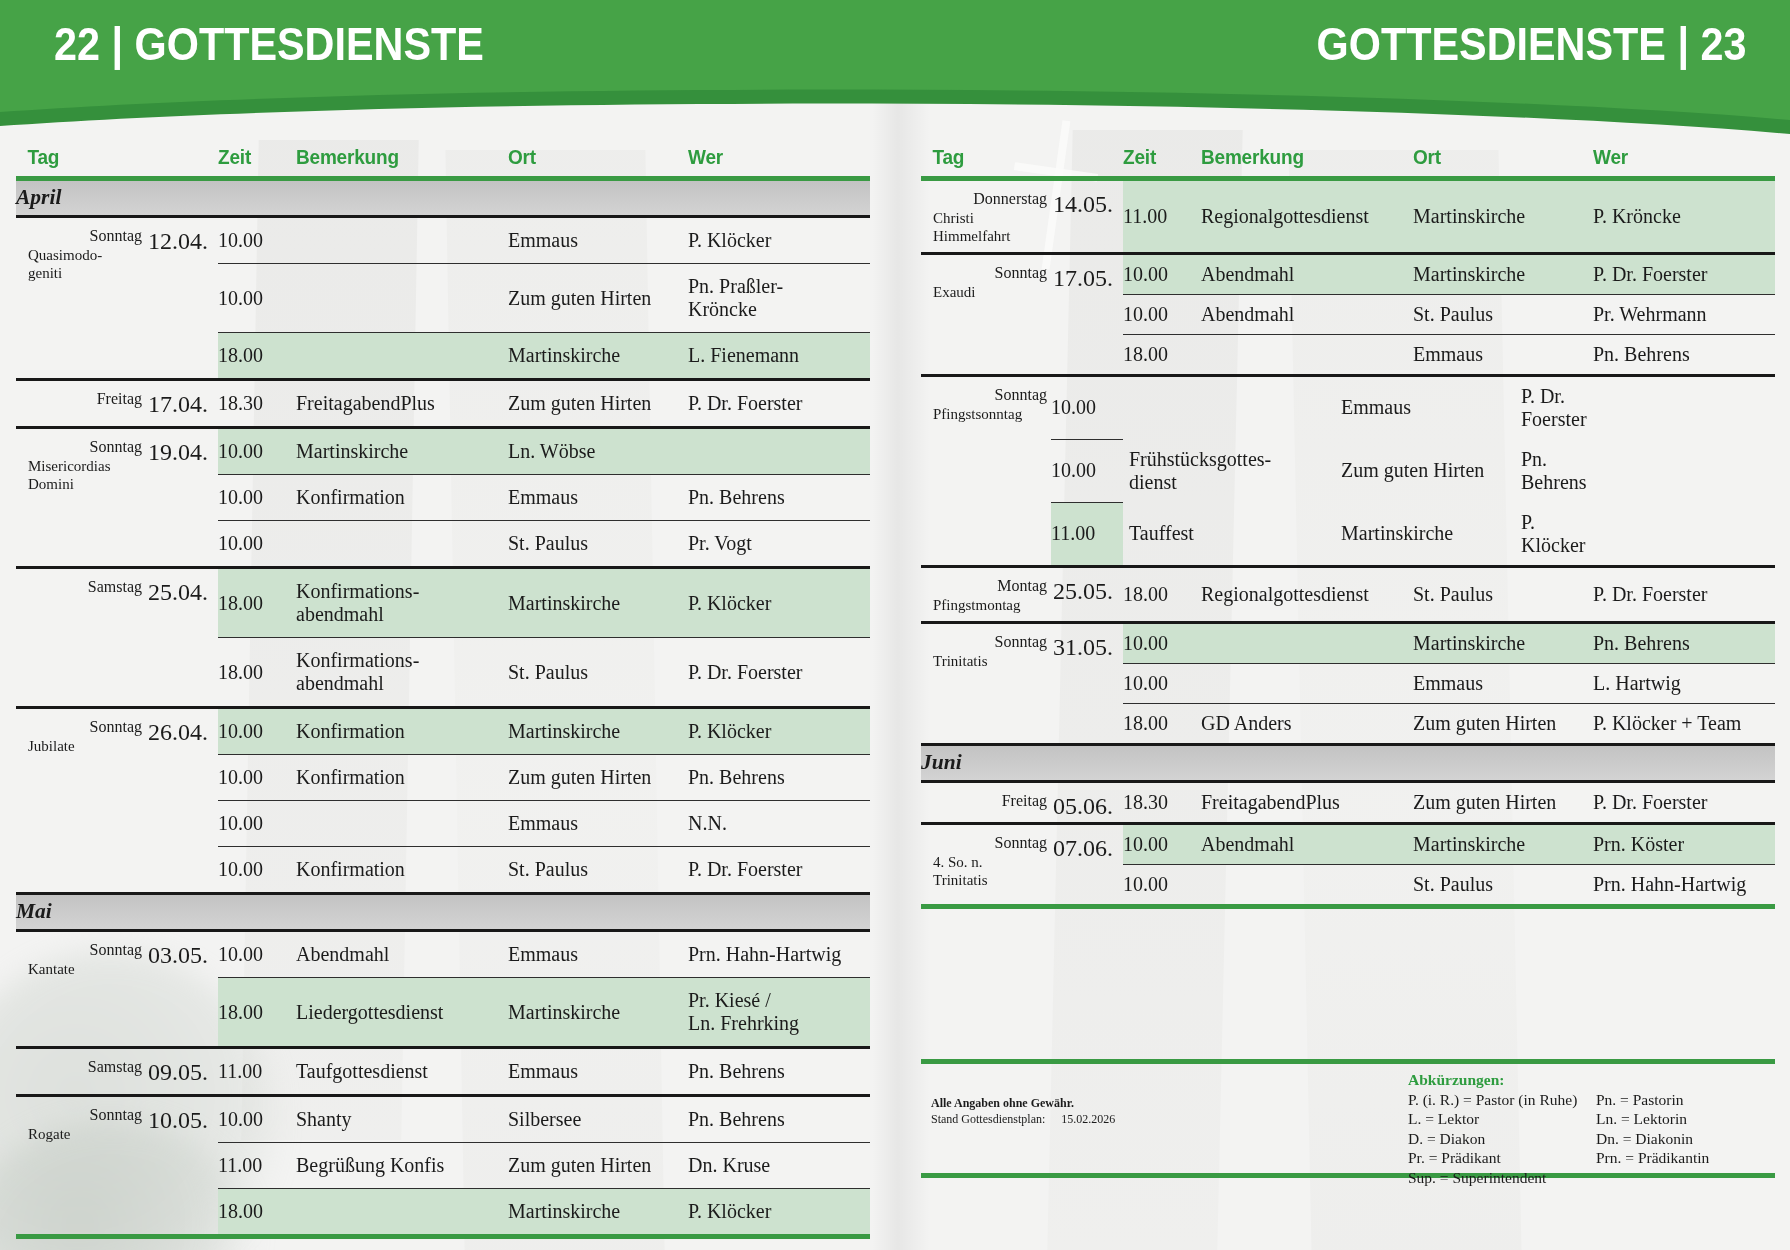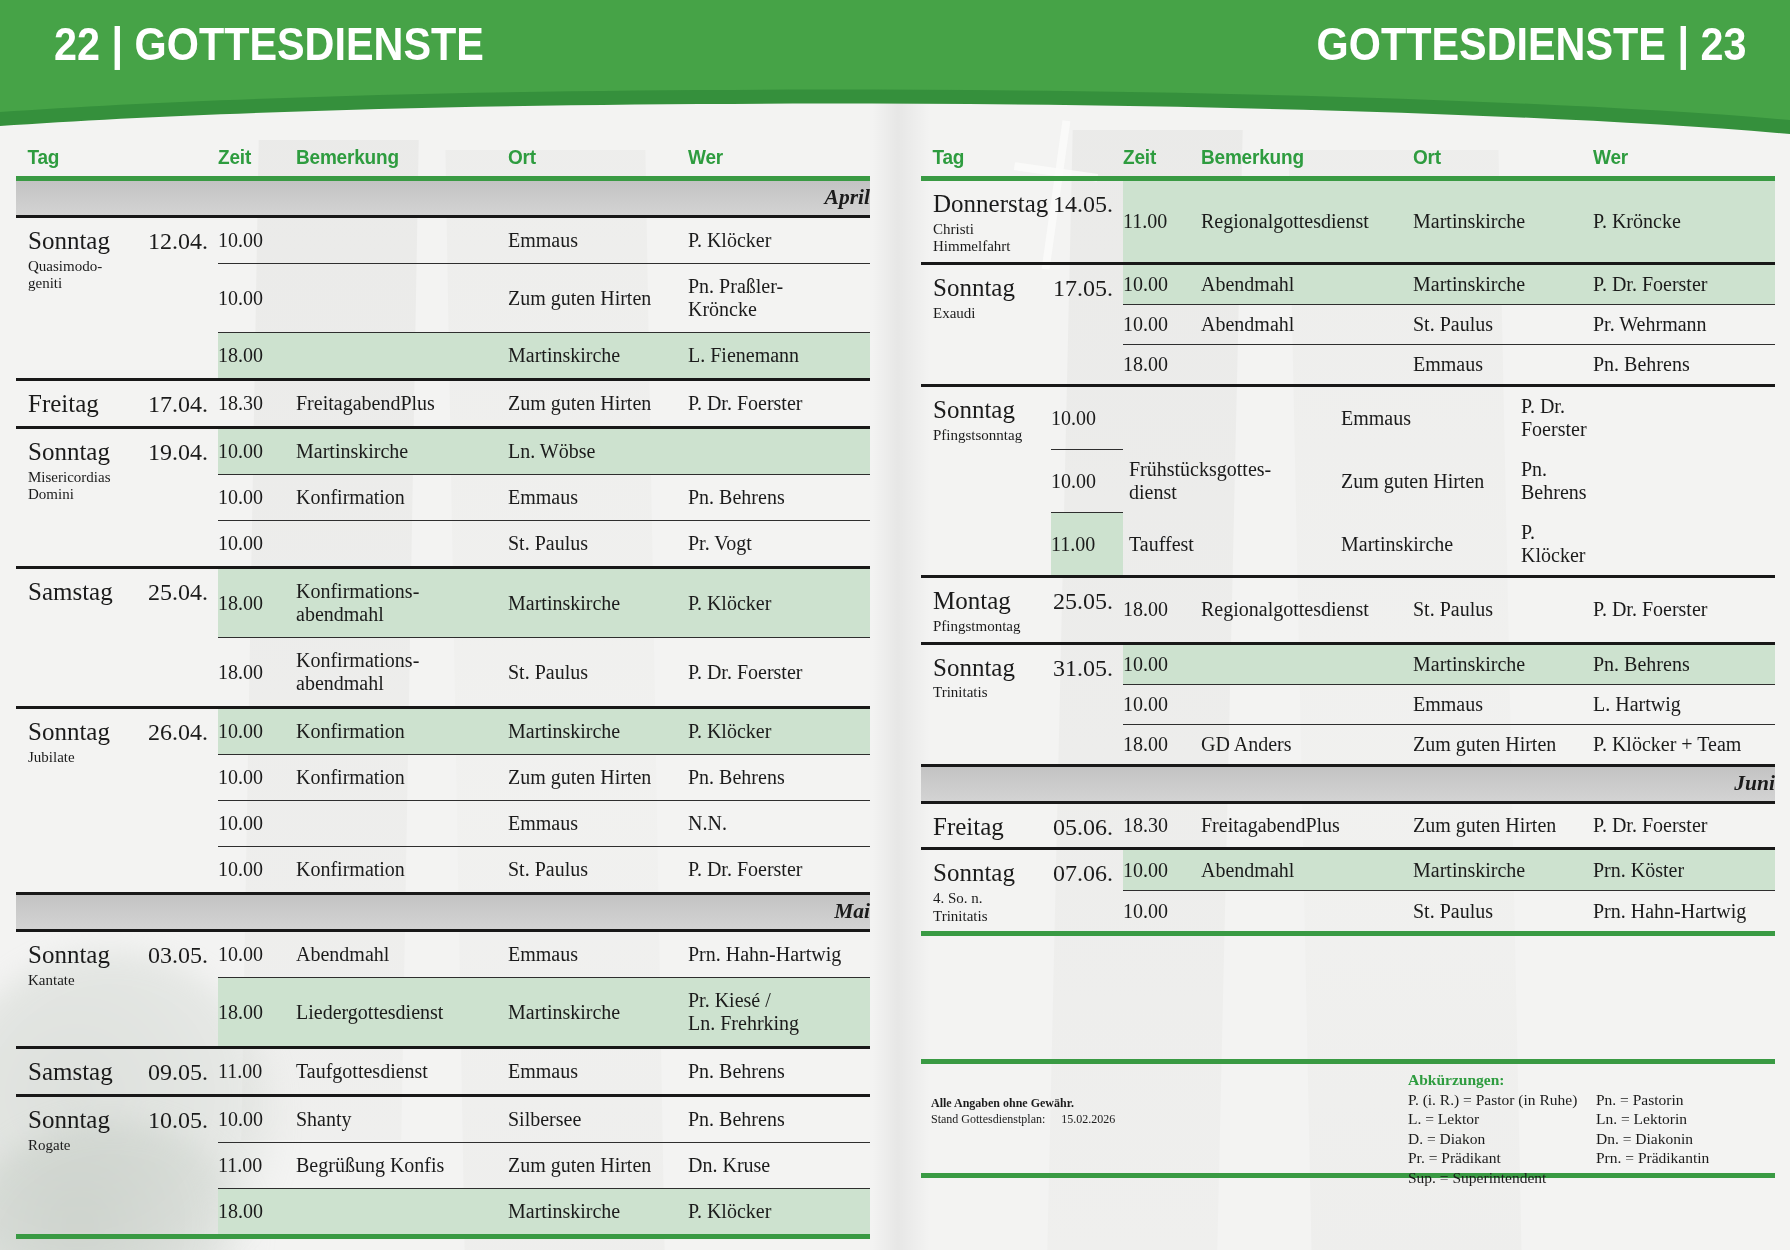--- a/index.html
+++ b/index.html
@@ -42,26 +42,26 @@
   
   .sched{position:absolute;top:140px;border-bottom:5px solid var(--rule-green);}
   #table-left{left:16px;width:854px;}
   #table-right{left:921px;width:854px;}
   .thead{display:grid;grid-template-columns:130px 72px 78px 212px 180px 1fr;
     padding:6px 0 7px 0;border-bottom:5px solid var(--rule-green);}
   .th{font-family:"Liberation Sans", sans-serif;font-weight:700;font-size:20px;
     color:var(--heading-green);letter-spacing:-0.2px;transform:scaleX(.95);transform-origin:left center;}
   .th-tag{padding-left:12px;}
   .month{background:linear-gradient(180deg,#c3c3c3,#d3d3d3);border-bottom:3px solid #181818;
-    text-align:right;padding:4px 0 5px;}
+    text-align:left;padding:4px 0 5px;}
   .month-label{font-style:italic;font-weight:700;font-size:21.5px;}
   .group{display:grid;grid-template-columns:130px 72px 1fr;border-bottom:3px solid #181818;}
   .group:last-child{border-bottom:none;}
   .tagcell{padding:9px 4px 6px 12px;}
-  .day{font-size:25px;line-height:1.15;}
+  .day{font-size:16px;line-height:1.15;text-align:right;}
   .sub{font-size:15px;line-height:1.18;white-space:pre-line;margin-top:2px;}
   .datecell{padding:10px 0 0 2px;font-size:24px;}
   .rows{display:flex;flex-direction:column;}
   .row{flex:1;display:grid;grid-template-columns:78px 212px 180px 1fr;
     align-items:center;padding:8px 0;}
   #table-left .row{padding:11px 0;}
   .row + .row{border-top:1px solid #2e2e2e;}
   .row.hl{background:var(--row-highlight);}
   .cell{font-size:20px;line-height:1.15;}
   .bem,.ort,.wer{white-space:pre-line;padding-right:6px;}

